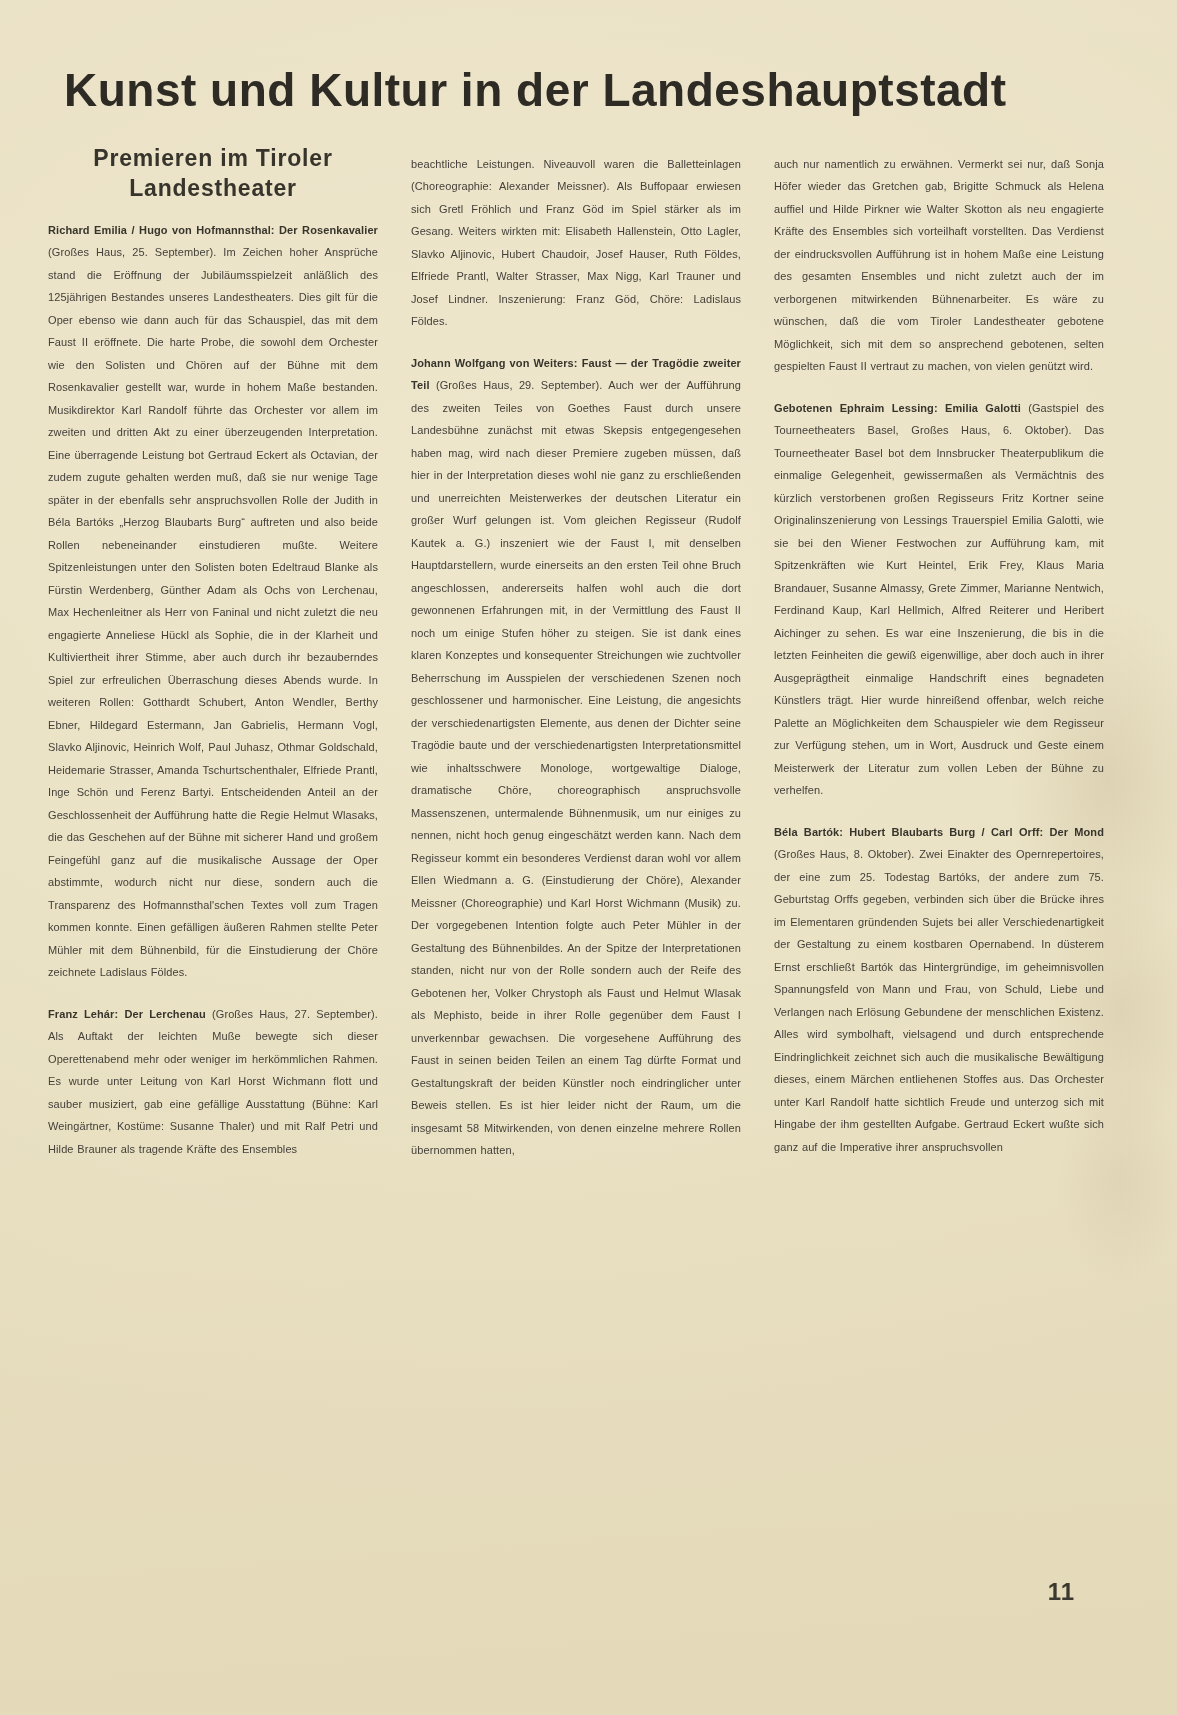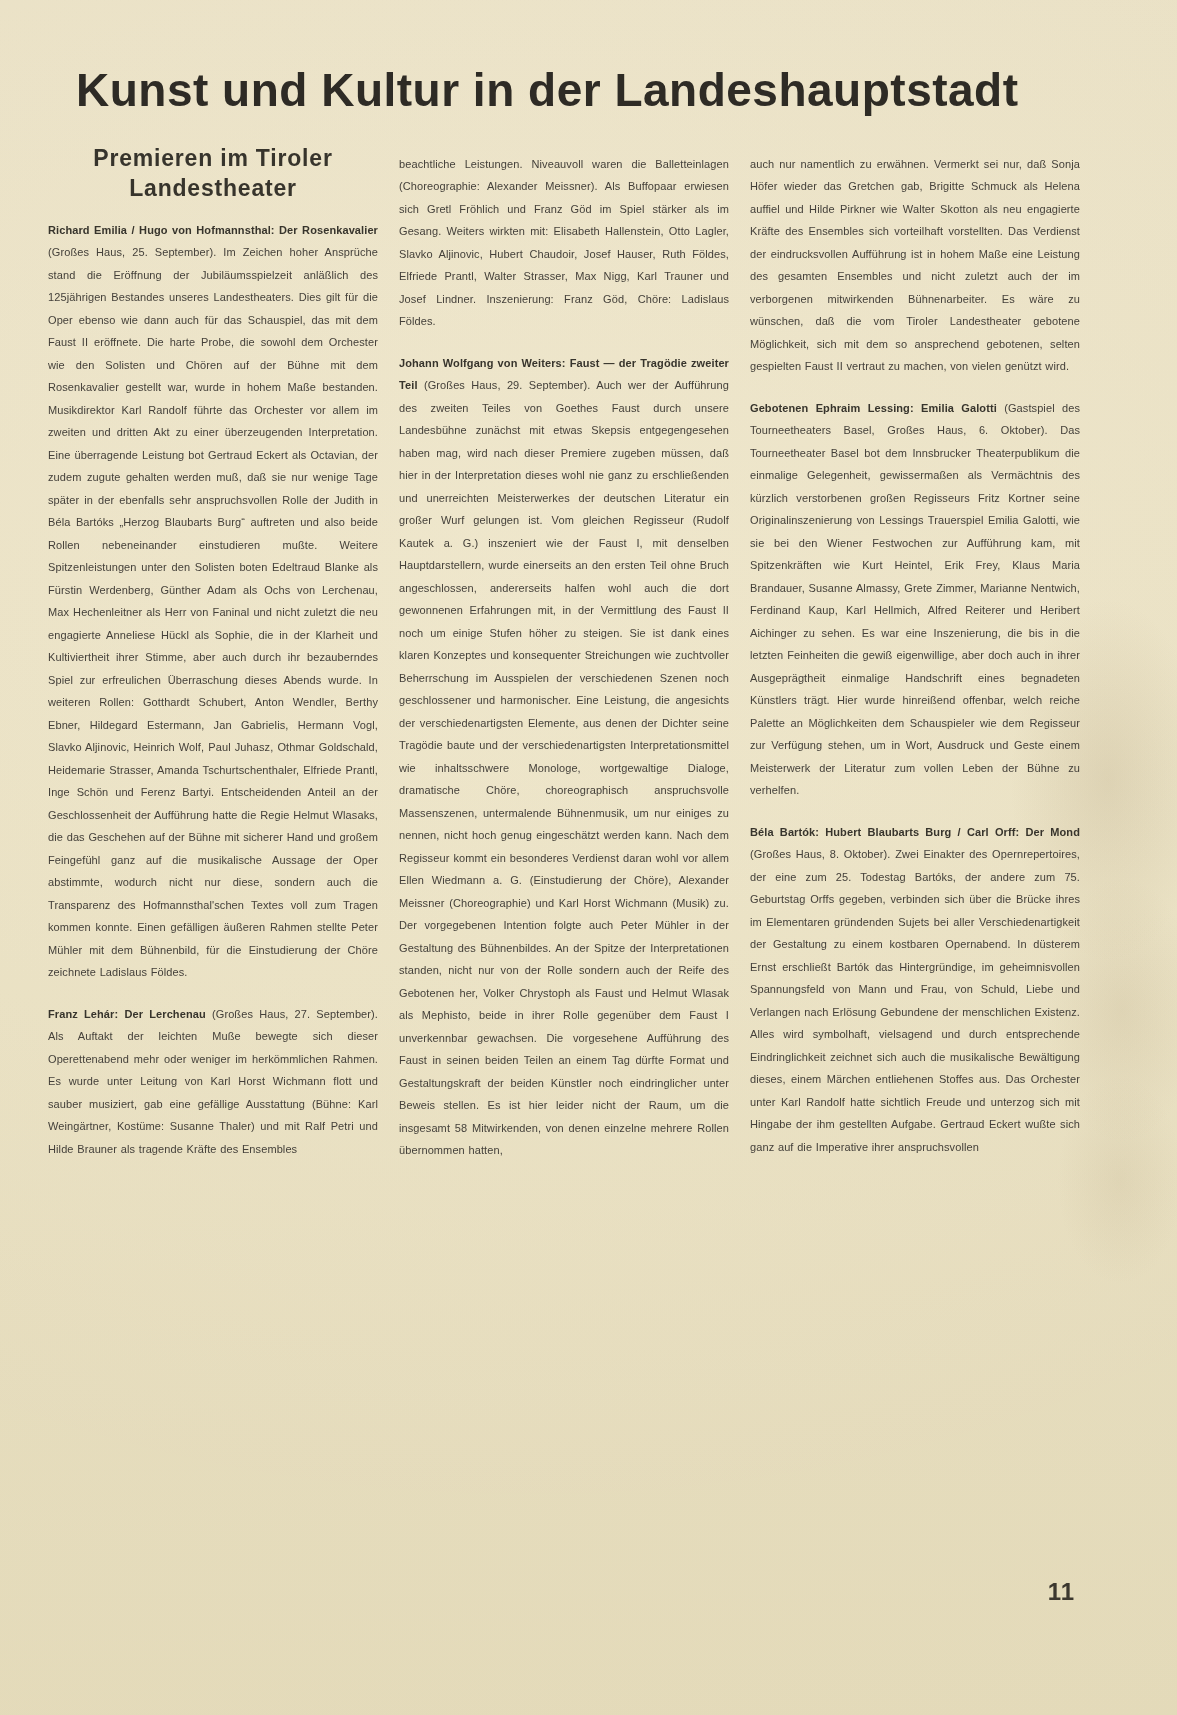--- a/index.html
+++ b/index.html
@@ -18,31 +18,31 @@
     background:
       radial-gradient(140px 260px at 1108px 780px, rgba(150,128,88,0.16), transparent 70%),
       radial-gradient(110px 190px at 1122px 1010px, rgba(150,128,88,0.13), transparent 70%),
       radial-gradient(90px 150px at 1120px 1180px, rgba(150,128,88,0.10), transparent 70%),
       radial-gradient(1200px 900px at 45% 35%, rgba(255,255,255,0.10), rgba(0,0,0,0.02)),
       linear-gradient(176deg, #eee5c9 0%, #ece3c4 55%, #e8debd 100%);
     color: #433f37;
     font-family: "Liberation Sans", "DejaVu Sans", sans-serif;
   }
   .page-title {
-    margin: 0 0 24px 28px;
+    margin: 0 0 24px 16px;
     font-size: 46px;
     line-height: 1.15;
     font-weight: 700;
     letter-spacing: 0.5px;
     color: #2e2b25;
   }
   .columns {
     display: grid;
     grid-template-columns: 330px 330px 330px;
-    column-gap: 21px;
+    column-gap: 33px;
     align-items: start;
   }
   .col { min-width: 0; }
   .section-heading {
     margin: 2px 0 16px 0;
     text-align: center;
     font-size: 23px;
     line-height: 30px;
     font-weight: 700;
     letter-spacing: 0.8px;

